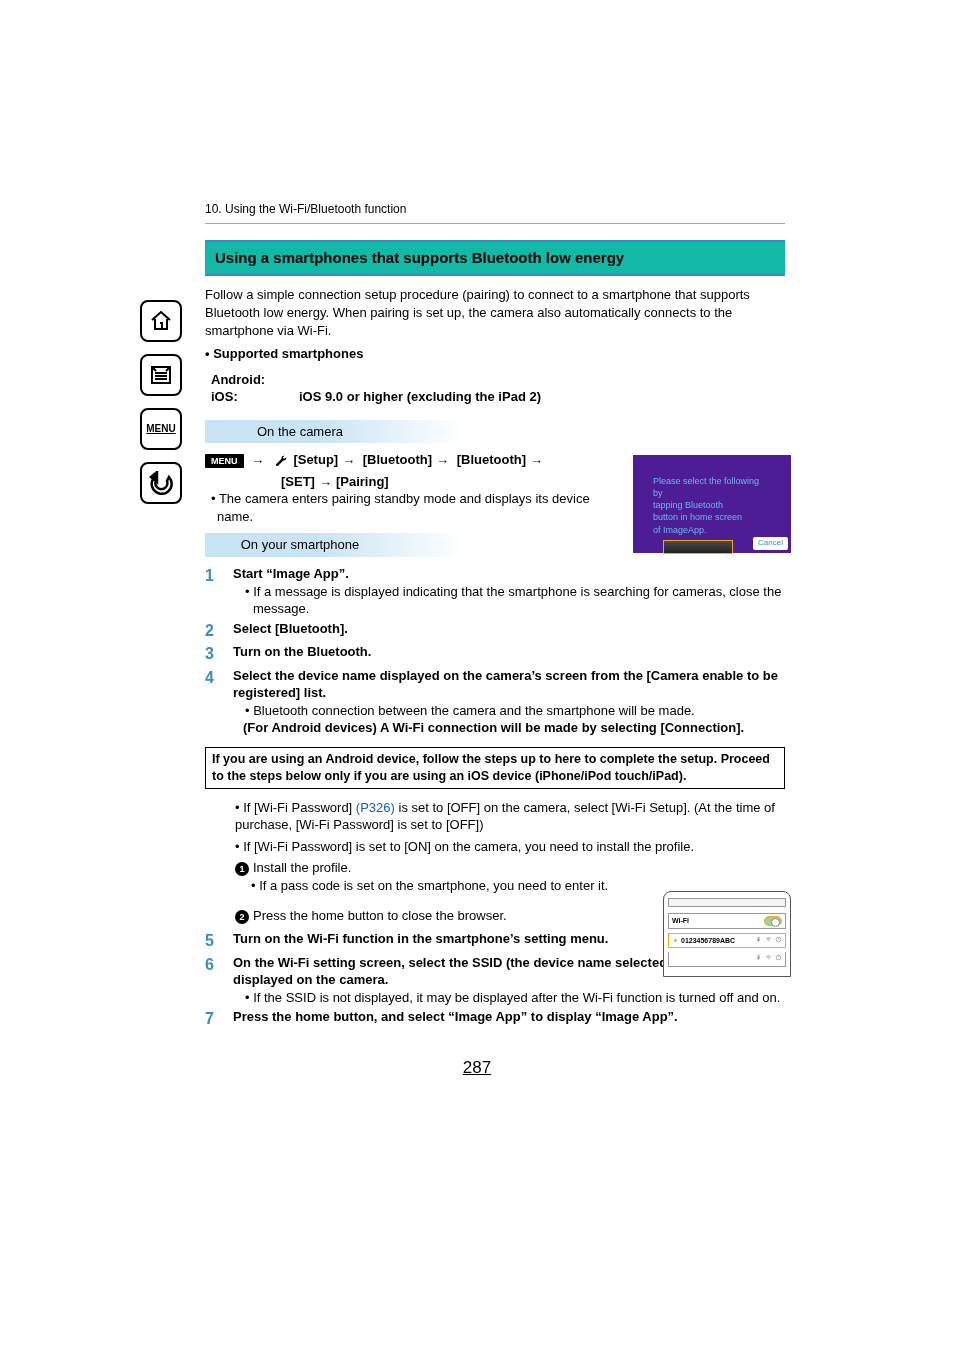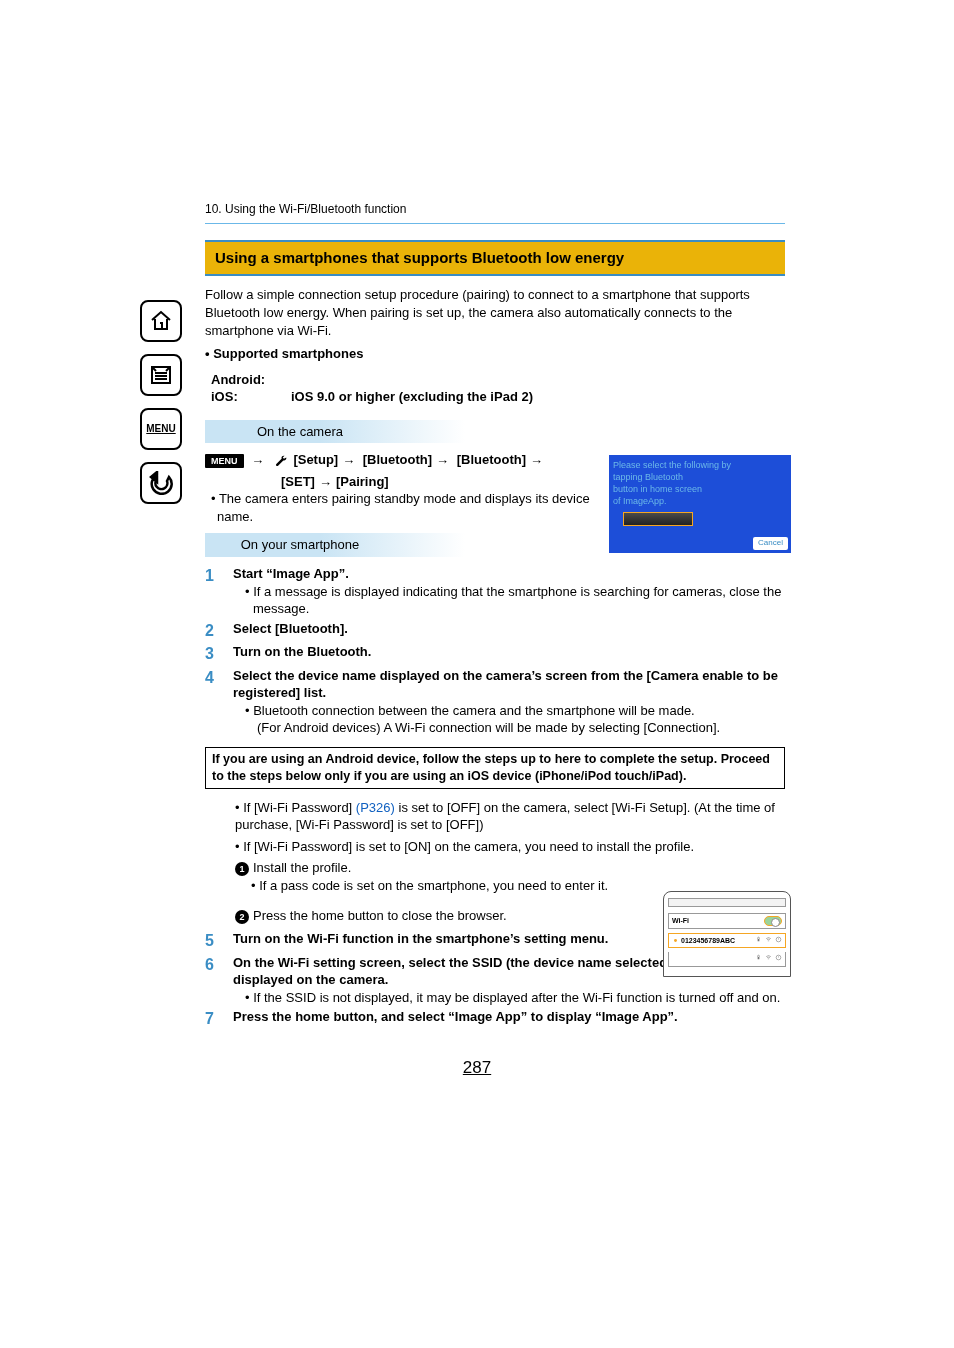--- a/index.html
+++ b/index.html
@@ -45,34 +45,34 @@
     margin-bottom: 6px;
   }
   .hr-accent {
     height: 1px;
     background: #6bb8e8;
     margin-bottom: 16px;
   }
   .section-title-bar {
     border-top: 2px solid #3a8dc4;
     border-bottom: 2px solid #3a8dc4;
-    background: #eab308;
+    background: #14b8a6;
     padding: 6px 10px;
     font-size: 15px;
     font-weight: bold;
     margin-bottom: 10px;
     color: #000;
   }
   .para { margin-bottom: 6px; }
   .bold { font-weight: bold; }
   .support-table {
     margin: 8px 0 14px 6px;
     width: 540px;
   }
-  .support-row { display: flex; }
+  .support-row { display: flex; gap: 8px; }
   .support-label { width: 80px; font-weight: bold; }
   .support-val { flex: 1; font-weight: bold; }
   .step-header {
     background: linear-gradient(to right, #c9e4f4 0%, #c9e4f4 44%, #ffffff 100%);
     padding: 3px 70px 3px 0;
     margin: 8px 0;
     width: 260px;
     text-align: center;
     color: #000;
   }
@@ -93,26 +93,26 @@
     display: inline-block;
     width: 14px; height: 14px;
     vertical-align: middle;
     margin: 0 2px;
   }
   .bullet-sub { margin-left: 6px; text-indent: -6px; padding-left: 6px; }
   .phone-screen {
     position: absolute;
     right: -6px;
     top: 254px;
-    width: 182px;
+    width: 158px;
     height: 98px;
-    background: #1d4ed8;
+    background: #4c1d95;
     color: #6bb8e8;
     font-size: 9px;
-    padding: 4px;
+    padding: 20px;
   }
   .phone-app-btn {
     border: 1px solid #f5a623;
     width: 70px; height: 14px;
     margin: 4px 0 0 10px;
     background: linear-gradient(#4a4a4a,#222);
   }
   .phone-cancel {
     position: absolute;
     bottom: 3px; right: 3px;
@@ -271,21 +271,21 @@
       <div class="step-num">3</div>
       <div class="step-body">
           <div class="step-title">Turn on the Bluetooth.</div>
         </div>
     </div>
     <div class="step-row">
       <div class="step-num">4</div>
       <div class="step-body">
         <div class="step-title">Select the device name displayed on the camera’s screen from the [Camera enable to be registered] list.</div>
         <div class="step-note">• Bluetooth connection between the camera and the smartphone will be made.</div>
-        <div class="step-note" style="margin-left:24px;">(For Android devices) A Wi-Fi connection will be made by selecting [Connection].</div>
+        <div class="step-note" style="margin-left:10px;font-weight:bold;">(For Android devices) A Wi-Fi connection will be made by selecting [Connection].</div>
       </div>
     </div>
   </div>
 
   <div class="notice-box">If you are using an Android device, follow the steps up to here to complete the setup. Proceed to the steps below only if you are using an iOS device (iPhone/iPod touch/iPad).</div>
 
   <div class="sub-indent">
     <span>• If [Wi-Fi Password] </span><span class="link">(P326)</span><span> is set to [OFF] on the camera, select [Wi-Fi Setup]. (At the time of purchase, [Wi-Fi Password] is set to [OFF])</span>
   </div>
   <div class="sub-indent" style="margin-top:4px;">• If [Wi-Fi Password] is set to [ON] on the camera, you need to install the profile.</div>

